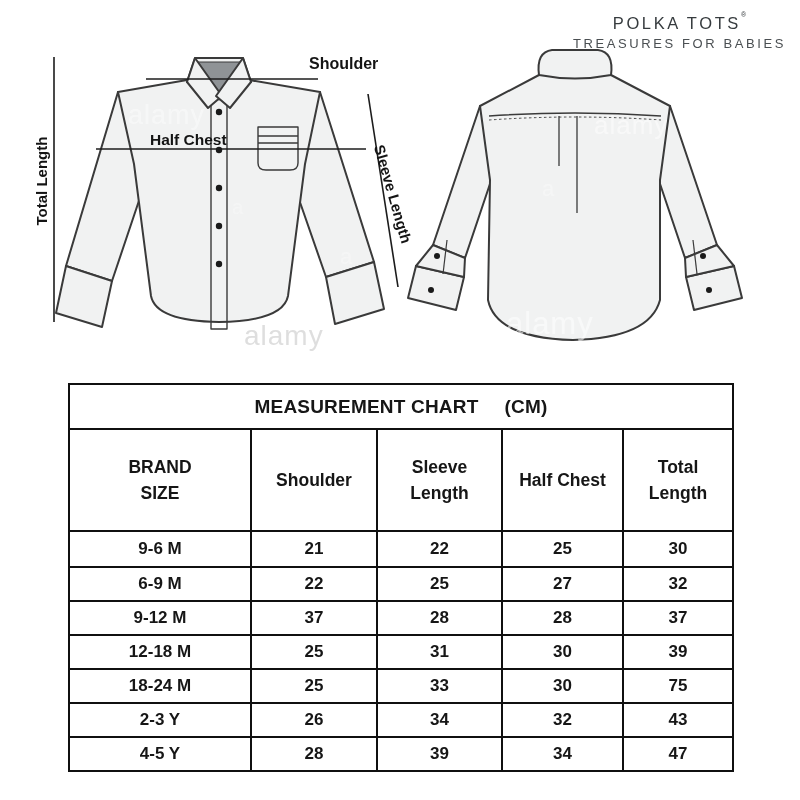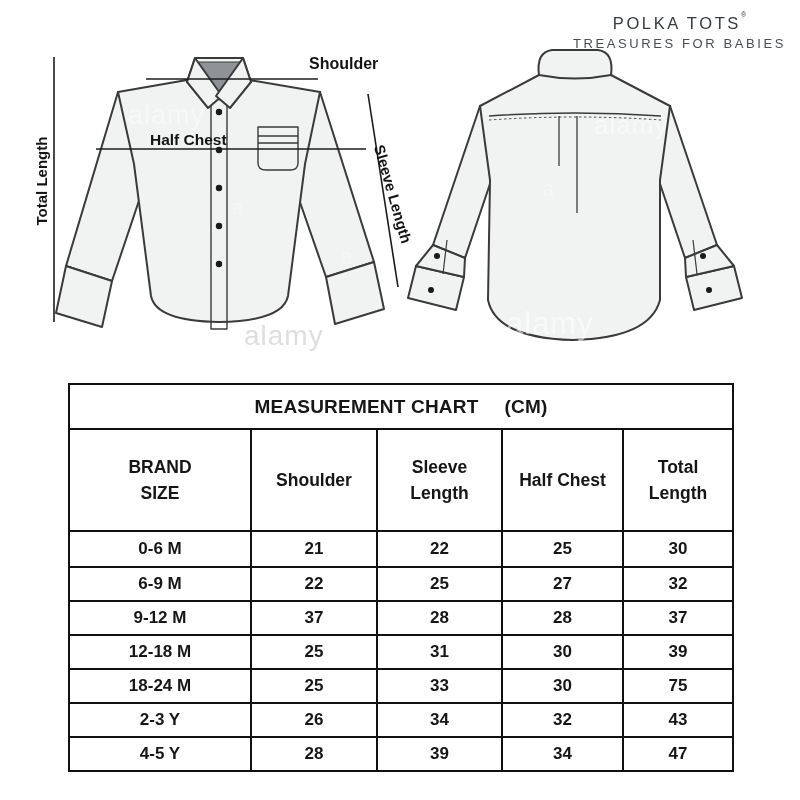--- a/index.html
+++ b/index.html
@@ -185,21 +185,21 @@
       <tr class="hdr-row">
         <th class="hdr-wrap"><span>BRAND SIZE</span></th>
         <th><span>Shoulder</span></th>
         <th class="hdr-wrap"><span>Sleeve Length</span></th>
         <th><span>Half Chest</span></th>
         <th class="hdr-wrap"><span>Total Length</span></th>
       </tr>
     </thead>
     <tbody>
       <tr class="data-row first">
-        <td>0-6 M</td>
+        <td>9-6 M</td>
         <td>21</td>
         <td>22</td>
         <td>25</td>
         <td>30</td>
       </tr>
       <tr class="data-row">
         <td>6-9 M</td>
         <td>22</td>
         <td>25</td>
         <td>27</td>

